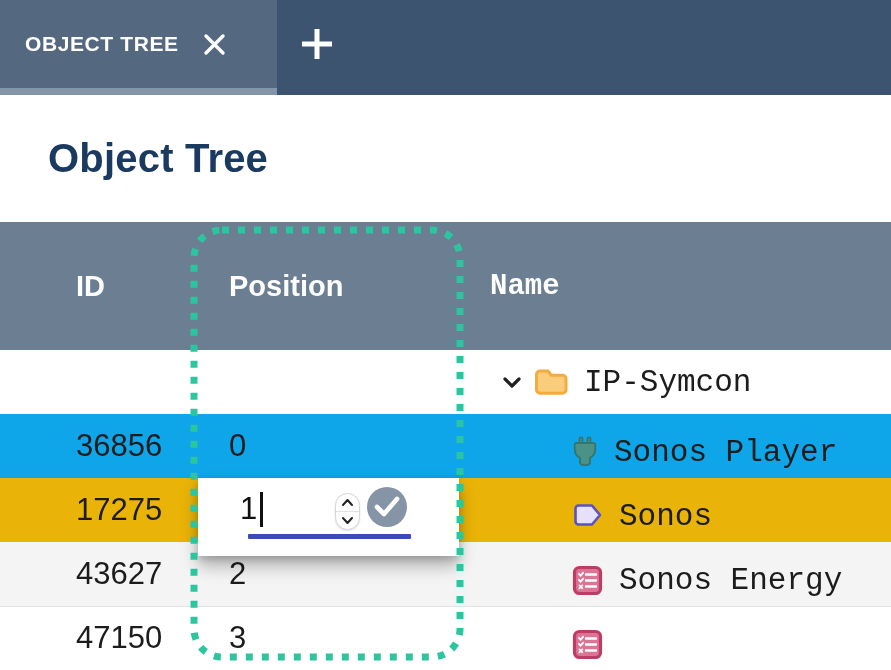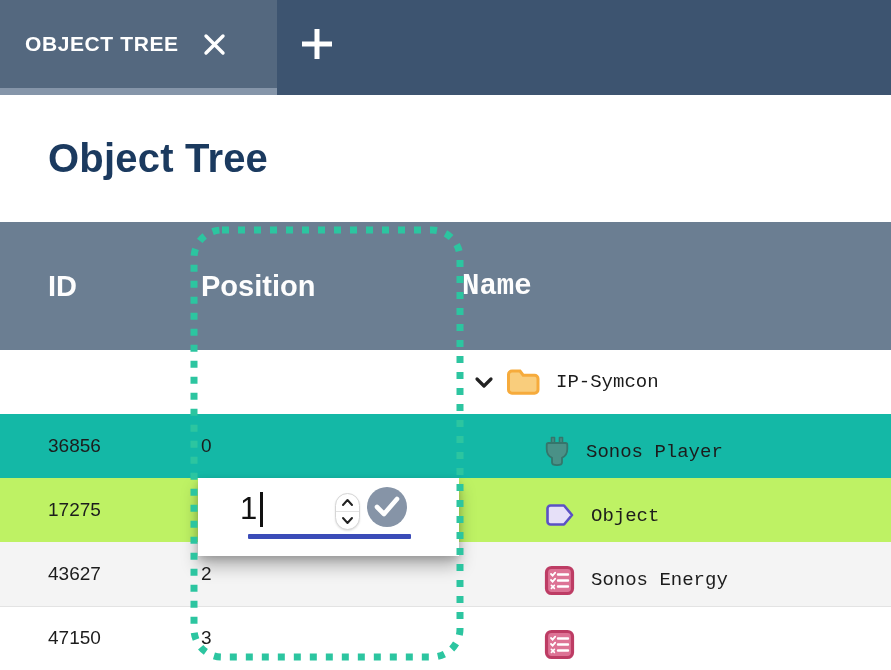--- a/index.html
+++ b/index.html
@@ -17,28 +17,28 @@
   .tab-close { margin-left:22px; display:flex; align-items:center; }
   .tab-underline { position:absolute; left:0; bottom:0; width:277px; height:7px; background:#8595a9; }
   .newtab { width:80px; height:88px; display:flex; align-items:center; justify-content:center; cursor:pointer; }
 
   
   .titlebar { height:127px; background:#fff; display:flex; align-items:center; padding-left:48px; }
   .titlebar h1 { font-size:40px; font-weight:700; color:#1b3a5f; letter-spacing:.2px; }
 
   
   .thead { height:128px; background:#6b7e92; display:flex; align-items:center; color:#fdfdfd; font-weight:700; font-size:29px; }
-  .cell-id   { width:165px; padding-left:48px; }
+  .cell-id   { width:165px; padding-left:48px;margin-left:28px; }
   .cell-pos  { width:261px;margin-left:36px; }
   .cell-name { flex:1; display:flex; align-items:center;font-family:Liberation Mono, monospace; }
 
-  .row { height:64px; display:flex; align-items:center; font-size:19px; color:#1c1c1c; }
+  .row { height:64px; display:flex; align-items:center; font-size:31px; color:#1c1c1c; }
   .row-0 { background:#ffffff; }
-  .row-1 { background:#14b8a6; }
-  .row-2 { background:#bef264; }
+  .row-1 { background:#0ea5e9; }
+  .row-2 { background:#eab308; }
   .row-3 { background:#f4f4f4; }
   .row-4 { background:#ffffff; box-shadow:inset 0 1px 0 #e3e3e3;justify-content:flex-end; }
   .indent-root  { padding-left:10px; }
   .indent-child { padding-left:82px;margin-top:12px; }
   .chevron { margin-right:10px; display:flex; }
   .obj-icon { margin-right:16px; display:flex; }
 
   
   .popup {
     position:absolute; left:198px; top:478px; width:261px; height:78px; background:#fff;
@@ -132,21 +132,21 @@
 
     <div class="row row-2">
       <div class="cell-id">17275</div>
       <div class="cell-pos"></div>
       <div class="cell-name indent-child">
         <span class="obj-icon">
           <svg width="31" height="24" viewBox="0 0 31 24">
             <path d="M3.5 5.5 a3 3 0 0 1 3-3 h13.5 l8 9.5 -8 9.5 h-13.5 a3 3 0 0 1-3-3 z" fill="#e6e0f8" stroke="#5b51c5" stroke-width="2.6" stroke-linejoin="round" transform="translate(0,-1)"></path>
           </svg>
         </span>
-        <span>Object</span>
+        <span>Sonos</span>
       </div>
     </div>
 
     <div class="row row-3">
       <div class="cell-id">43627</div>
       <div class="cell-pos">2</div>
       <div class="cell-name indent-child">
         <span class="obj-icon">
           <svg width="31" height="31" viewBox="0 0 31 31">
             <rect x="2.5" y="2.5" width="26" height="26" rx="5" fill="#dd7395" stroke="#bd3c64" stroke-width="3.2"></rect>

